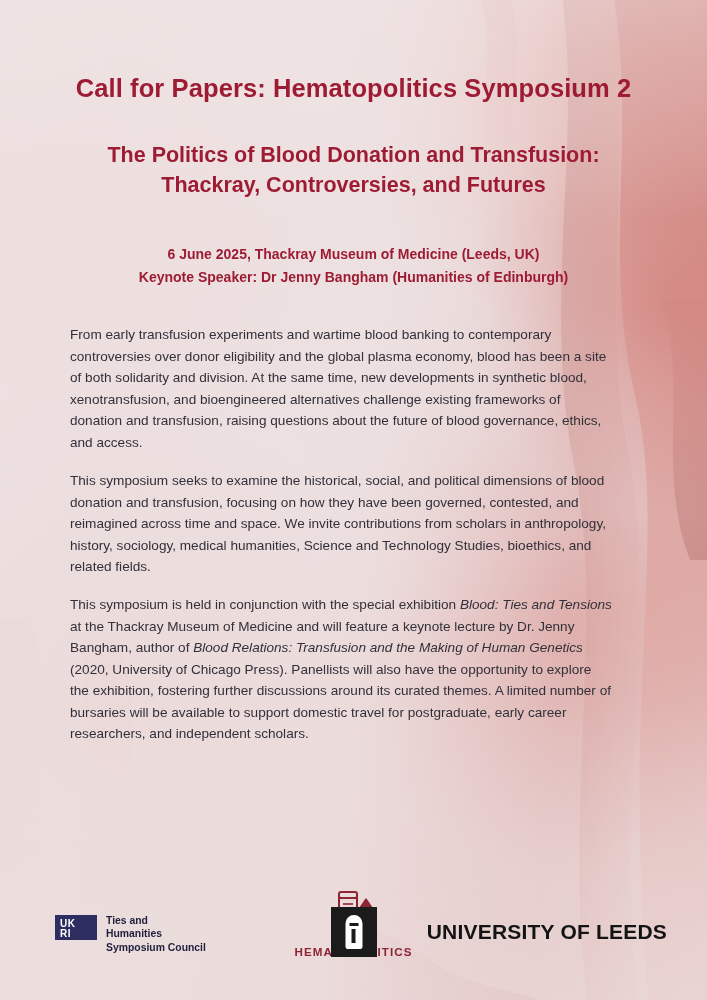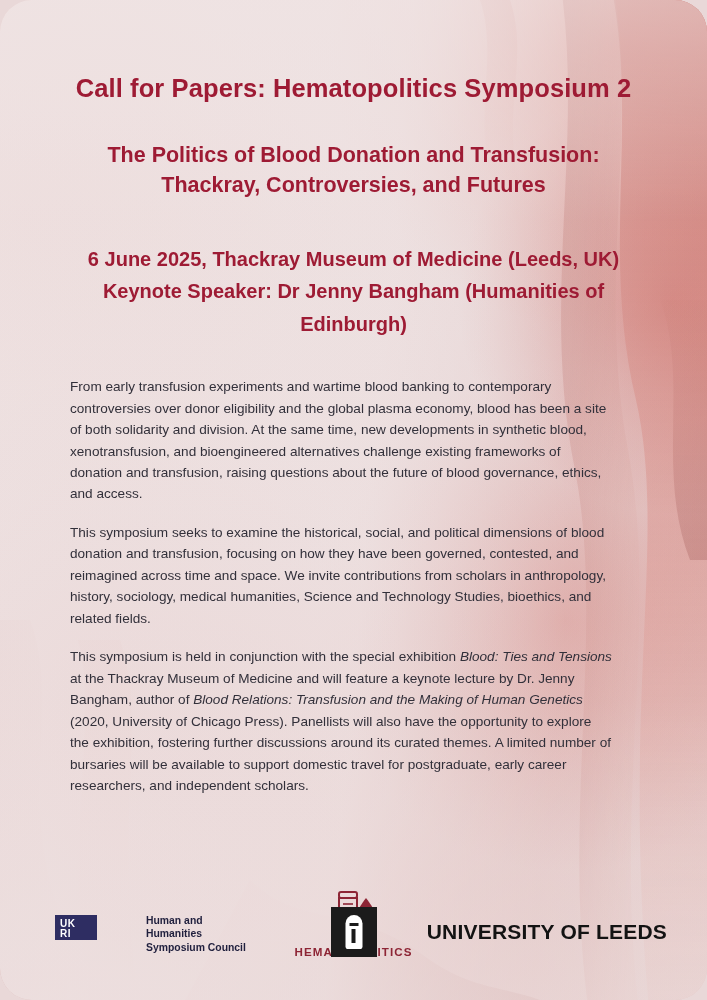--- a/index.html
+++ b/index.html
@@ -12,21 +12,20 @@
     font-family: "Liberation Sans", sans-serif;
     background: #e9d8d8;
     overflow: hidden;
   }
   .poster {
     position: relative;
     width: 707px;
     height: 1000px;
     overflow: hidden;
     background: #e7d4d4;
-    border-radius: 32px;
   }
 
   
   .bg {
     position: absolute;
     inset: 0;
     background:
       radial-gradient(circle at 88% 4%, rgba(214,120,110,0.85) 0%, rgba(214,120,110,0) 26%),
       radial-gradient(circle at 95% 30%, rgba(196,74,66,0.75) 0%, rgba(196,74,66,0) 22%),
       radial-gradient(circle at 80% 62%, rgba(205,96,88,0.55) 0%, rgba(205,96,88,0) 30%),
@@ -77,21 +76,21 @@
     font-size: 21.5px;
     font-weight: bold;
     color: #9e1b34;
     line-height: 1.42;
     text-align: center;
   }
   .details {
     margin: 42px auto 0;
     width: 600px;
     text-align: center;
-    font-size: 20px;
+    font-size: 14px;
     font-weight: bold;
     color: #9e1b34;
     line-height: 1.62;
   }
 
   .body-text {
     margin: 36px 0 0 0;
     padding: 0 94px 0 70px;
     color: #32303a;
     font-size: 13.6px;
@@ -119,22 +118,23 @@
   .ukri {
     position: absolute;
     left: 55px;
     bottom: 28px;
     display: flex;
     align-items: center;
     height: 40px;
   }
   .ukri-mark {
     display: flex;
-    align-items: flex-start;
+    align-items: flex-end;
     height: 39px;
+    flex-direction: column;
   }
   .ukri-left {
     width: 42px;
     background: #2e2d62;
     color: #ffffff;
     font-size: 10px;
     font-weight: bold;
     line-height: 1.05;
     letter-spacing: 0.5px;
     padding: 4px 0 0 5px;
@@ -294,21 +294,21 @@
 
     <div class="ukri">
       <div class="ukri-mark">
         <div class="ukri-left">
           <span>UK</span>
           <span>RI</span>
         </div>
         <div class="ukri-right"></div>
       </div>
       <div class="ahrc-text">
-        <div>Human and</div>
+        <div>Ties and</div>
         <div>Humanities</div>
         <div>Symposium Council</div>
       </div>
     </div>
 
     <div class="hemato">
       <svg class="hemato-glyph" width="58" height="54" viewBox="0 0 58 54">
         <rect x="14" y="6" width="18" height="6" rx="2" fill="none" stroke="#8d2535" stroke-width="2"></rect>
         <path d="M14 12 h18 v20 a9 9 0 0 1 -9 9 a9 9 0 0 1 -9 -9 z" fill="none" stroke="#8d2535" stroke-width="2"></path>
         <line x1="18" y1="18" x2="28" y2="18" stroke="#8d2535" stroke-width="1.6"></line>

